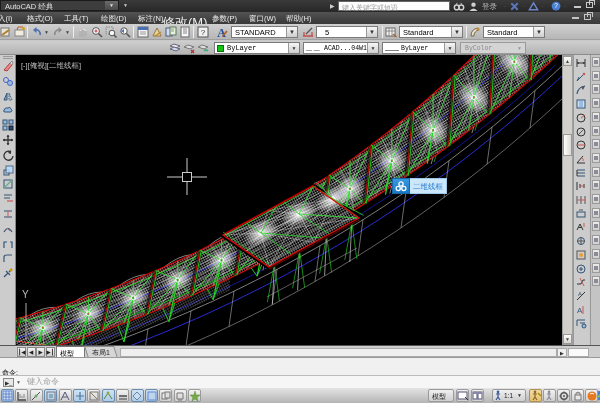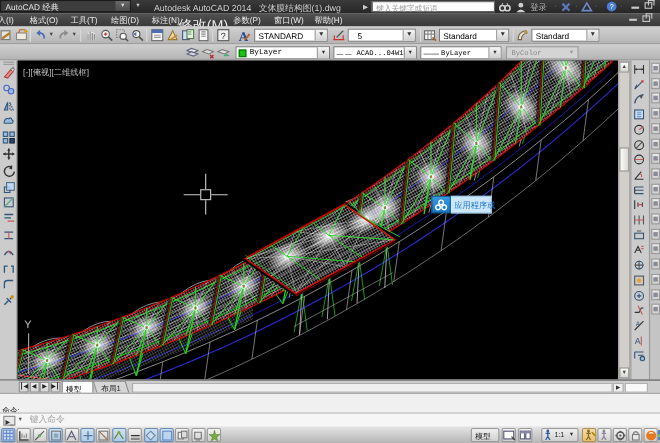--- a/index.html
+++ b/index.html
@@ -3,21 +3,20 @@
 html,body{margin:0;padding:0}*{box-sizing:border-box}
 body{width:600px;height:403px;overflow:hidden;font-family:"Liberation Sans",sans-serif;position:relative;background:#c9c9c9}
 .abs{position:absolute}
 </style></head><body>
 <div class="abs" style="left:0;top:0;width:600px;height:12px;background:linear-gradient(#3a3a3a,#272727)">
 <div class="abs" style="left:0;top:0;width:119px;height:11px;background:#3d3d3d;border:1px solid #1b1b1b">
       <span class="abs" style="left:4px;top:1px;font-size:7.5px;color:#e0e0e0;white-space:nowrap">AutoCAD 经典</span>
       <span class="abs" style="left:104px;top:0px;width:13px;height:9px;background:linear-gradient(#6b6b6b,#4a4a4a);color:#ddd;font-size:5px;text-align:center;line-height:9px">▼</span>
     </div>
 <span class="abs" style="left:123px;top:2px;color:#cccccc;font-size:5px">▼</span>
-<div class="abs" style="left:140px;top:1.5px;width:200px;font-size:8px;color:#cfcfcf;white-space:nowrap">Autodesk AutoCAD 2014&nbsp;&nbsp;&nbsp;文体膜结构图(1).dwg</div>
 <span class="abs" style="left:330px;top:2px;color:#ccc;font-size:6px">▶</span>
 <div class="abs" style="left:338px;top:1px;width:112px;height:10px;background:#fdfdfd;border:1px solid #666">
       <span class="abs" style="left:3px;top:1px;font-size:7px;color:#999;white-space:nowrap">键入关键字或短语</span>
     </div>
 <svg style="position:absolute;left:453px;top:1px" width="12" height="11" viewBox="0 0 12 12">
       <circle cx="3.5" cy="7" r="2.6" fill="none" stroke="#cfcfcf" stroke-width="1.6"></circle>
       <circle cx="8.5" cy="7" r="2.6" fill="none" stroke="#cfcfcf" stroke-width="1.6"></circle>
       <path d="M3,4 L4,2 M9,4 L8,2" stroke="#cfcfcf"></path>
     </svg>
 <svg style="position:absolute;left:468px;top:1px" width="11" height="11" viewBox="0 0 12 12">
@@ -516,21 +515,21 @@
 <rect x="166.5" y="117.5" width="9" height="9" fill="none" stroke="#cccccc" stroke-width="1"></rect>
 <text x="5" y="13" fill="#c0c0c0" font-size="7.5" font-family="Liberation Sans">[-][俺视][二维线框]</text>
 </svg>
 </div>
 <div class="abs" style="left:392px;top:123px;width:18px;height:16px;background:linear-gradient(#3898e0,#1878c4);border:1px solid #1468a8"><svg width="16" height="14" viewBox="0 0 16 14">
         <circle cx="8" cy="5" r="2.1" fill="none" stroke="#fff" stroke-width="1.3"></circle>
         <circle cx="5.2" cy="9.5" r="2.1" fill="none" stroke="#fff" stroke-width="1.3"></circle>
         <circle cx="10.8" cy="9.5" r="2.1" fill="none" stroke="#fff" stroke-width="1.3"></circle>
       </svg></div>
 <div class="abs" style="left:410px;top:123px;width:37px;height:16px;background:#cde7fa;border:1px solid #9ec8e8;border-left:none">
-      <span class="abs" style="left:3px;top:3px;font-size:7.5px;color:#2277cc;white-space:nowrap">应用程序或</span>
+      <span class="abs" style="left:3px;top:3px;font-size:7.5px;color:#2277cc;white-space:nowrap">二维线框</span>
     </div>
 <div class="abs" style="left:562px;top:0;width:11px;height:290px;background:#d2cfca;border:1px solid #a0a0a0">
 <div class="abs" style="left:0px;top:0px;width:9px;height:10px;background:linear-gradient(#fdfdfd,#d8d5d0);border:1px solid #999;color:#444;font-size:5px;text-align:center;line-height:9px">▲</div>
 <div class="abs" style="left:0px;top:78px;width:9px;height:22px;background:linear-gradient(90deg,#fdfdfd,#dcd9d4);border:1px solid #999"></div>
 <div class="abs" style="left:0px;top:278px;width:9px;height:10px;background:linear-gradient(#fdfdfd,#d8d5d0);border:1px solid #999;color:#444;font-size:5px;text-align:center;line-height:9px">▼</div>
 </div>
 <div class="abs" style="left:573px;top:0;width:16px;height:290px;background:#cccccc;border-left:1px solid #999"></div>
 <svg style="position:absolute;left:575px;top:2px" width="12" height="12" viewBox="0 0 12 12">
       <path d="M2,2 L2,10 M10,2 L10,10 M2,6 L10,6" stroke="#333"></path>
       <path d="M2,6 L4,5 L4,7 Z M10,6 L8,5 L8,7 Z" fill="#333"></path>

